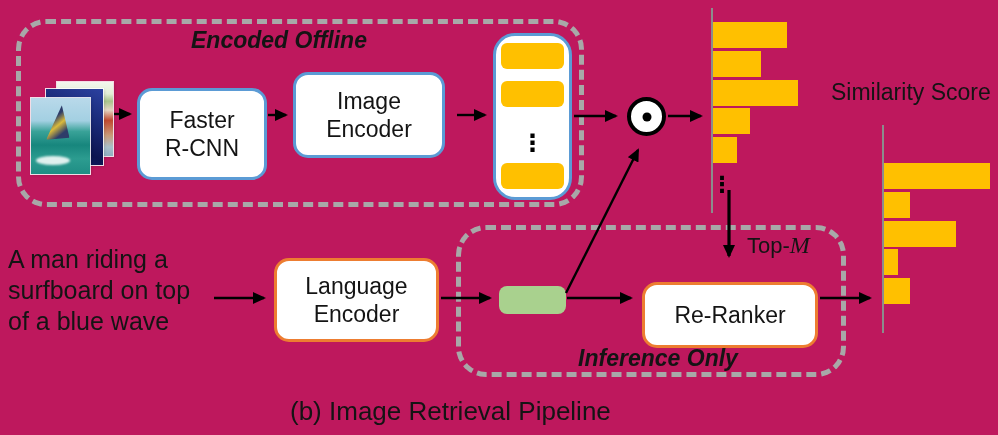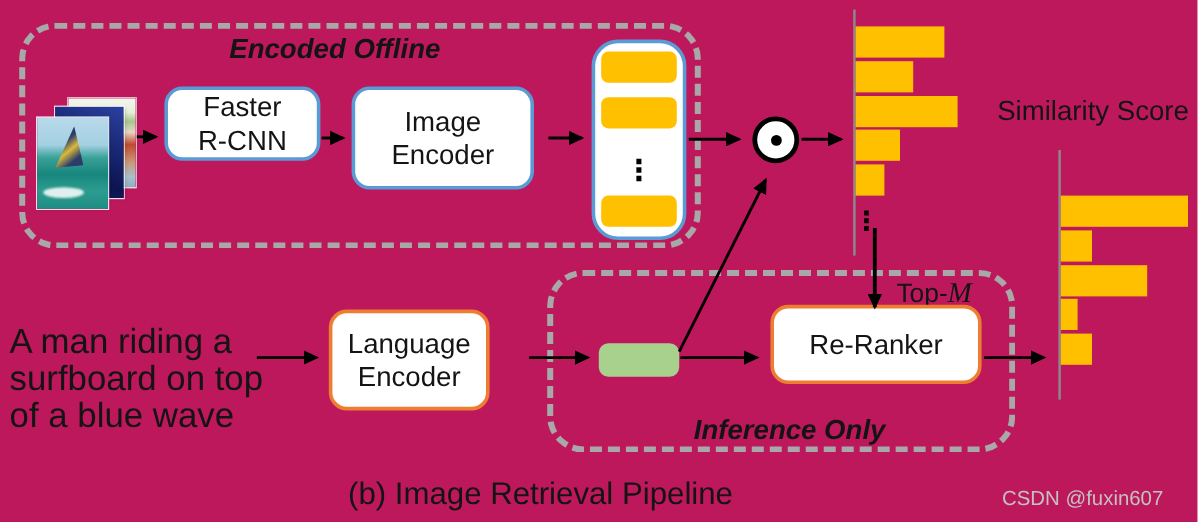--- a/index.html
+++ b/index.html
@@ -52,21 +52,21 @@
 
   
   .chart-axis{position:absolute; width:2px; background:var(--axis);}
   .hbar{position:absolute; left:0; height:26px; background:var(--gold);}
 
   
   .green-box{position:absolute; left:499px; top:286px; width:67px; height:28px;
     background:var(--green); border-radius:8px;}
 
   
-  .query-text{position:absolute; left:8px; top:270px; font-size:29px; line-height:31px; white-space:nowrap;}
+  .query-text{position:absolute; left:8px; top:244px; font-size:25px; line-height:31px; white-space:nowrap;}
   .plain-label{position:absolute; font-size:23px; white-space:nowrap;}
   .math-var{font-family:"Liberation Serif","DejaVu Serif",serif; font-style:italic; font-size:24px;}
   .caption{position:absolute; left:290px; top:396px; width:460px; text-align:left;
     font-size:26px; white-space:nowrap;}
   .watermark{position:absolute; left:835px; top:406px; font-size:17px; color:var(--wm); white-space:nowrap;}
 
   svg.wires{position:absolute; left:0; top:0; z-index:6; pointer-events:none;}
 </style>
 </head>
 <body>
@@ -79,21 +79,21 @@
   <div class="group-box" style="left:456px; top:225px; width:390px; height:152px;"></div>
   <div class="group-label" style="left:568px; top:345px; width:180px;text-align:center;">Inference Only</div>
 
   <div class="photo photo-back"></div>
   <div class="photo photo-mid"></div>
   <div class="photo photo-front">
     <div class="sail"></div>
     <div class="foam"></div>
   </div>
 
-  <div class="node blue" style="left:137px; top:72px; width:130px; height:62px;">
+  <div class="node blue" style="left:137px; top:88px; width:130px; height:92px;">
     <span>Faster</span>
     <span>R-CNN</span>
   </div>
 
   <div class="node blue" style="left:293px; top:72px; width:152px; height:86px;">
     <span>Image</span>
     <span>Encoder</span>
   </div>
 
   <div class="feature-box">
@@ -123,45 +123,44 @@
   <div class="plain-label" style="left:747px; top:232px; font-size:22px;">
     <span>Top-</span><span class="math-var">M</span>
   </div>
 
   <div class="query-text">
     <div>A man riding a</div>
     <div>surfboard on top</div>
     <div>of a blue wave</div>
   </div>
 
-  <div class="node orangeb" style="left:274px; top:258px; width:134px; height:84px;">
+  <div class="node orangeb" style="left:274px; top:258px; width:165px; height:84px;">
     <span>Language</span>
     <span>Encoder</span>
   </div>
 
   <div class="green-box"></div>
 
-  <div class="node orangeb" style="left:642px; top:254px; width:176px; height:66px;">
+  <div class="node orangeb" style="left:642px; top:282px; width:176px; height:66px;">
     <span>Re-Ranker</span>
   </div>
 
   <div class="chart-axis" style="left:882px; top:125px; height:208px;"></div>
   <div id="chart2" class="abs" style="left:884px; top:163px; width:112px; height:145px;">
       <div class="hbar" style="top: 0px; width: 106px; height: 26px; background: rgb(255, 192, 0);"></div>
       <div class="hbar" style="top: 29px; width: 26px; height: 26px; background: rgb(255, 192, 0);"></div>
       <div class="hbar" style="top: 58px; width: 72px; height: 26px; background: rgb(255, 192, 0);"></div>
       <div class="hbar" style="top: 86px; width: 14px; height: 26px; background: rgb(255, 192, 0);"></div>
       <div class="hbar" style="top: 115px; width: 26px; height: 26px; background: rgb(255, 192, 0);"></div>
     </div>
 
   <div class="plain-label" style="left:875px; top:343px; line-height:29px;">
   </div>
 
   <div class="caption">(b) Image Retrieval Pipeline</div>
-  <div class="watermark">CSDN @fuxin607</div>
 
   <svg class="wires" width="998" height="435" viewBox="0 0 998 435">
     <defs>
       <marker id="ah" markerUnits="userSpaceOnUse" markerWidth="14" markerHeight="12" refX="11" refY="6" orient="auto">
         <path d="M0,0 L13,6 L0,12 Z" fill="#000"></path>
       </marker>
     </defs>
     <line x1="114" y1="114" x2="130" y2="114" stroke="#000" stroke-width="2.4" marker-end="url(#ah)"></line>
     <line x1="268" y1="115" x2="286" y2="115" stroke="#000" stroke-width="2.4" marker-end="url(#ah)"></line>
     <line x1="457" y1="115" x2="485" y2="115" stroke="#000" stroke-width="2.4" marker-end="url(#ah)"></line>

